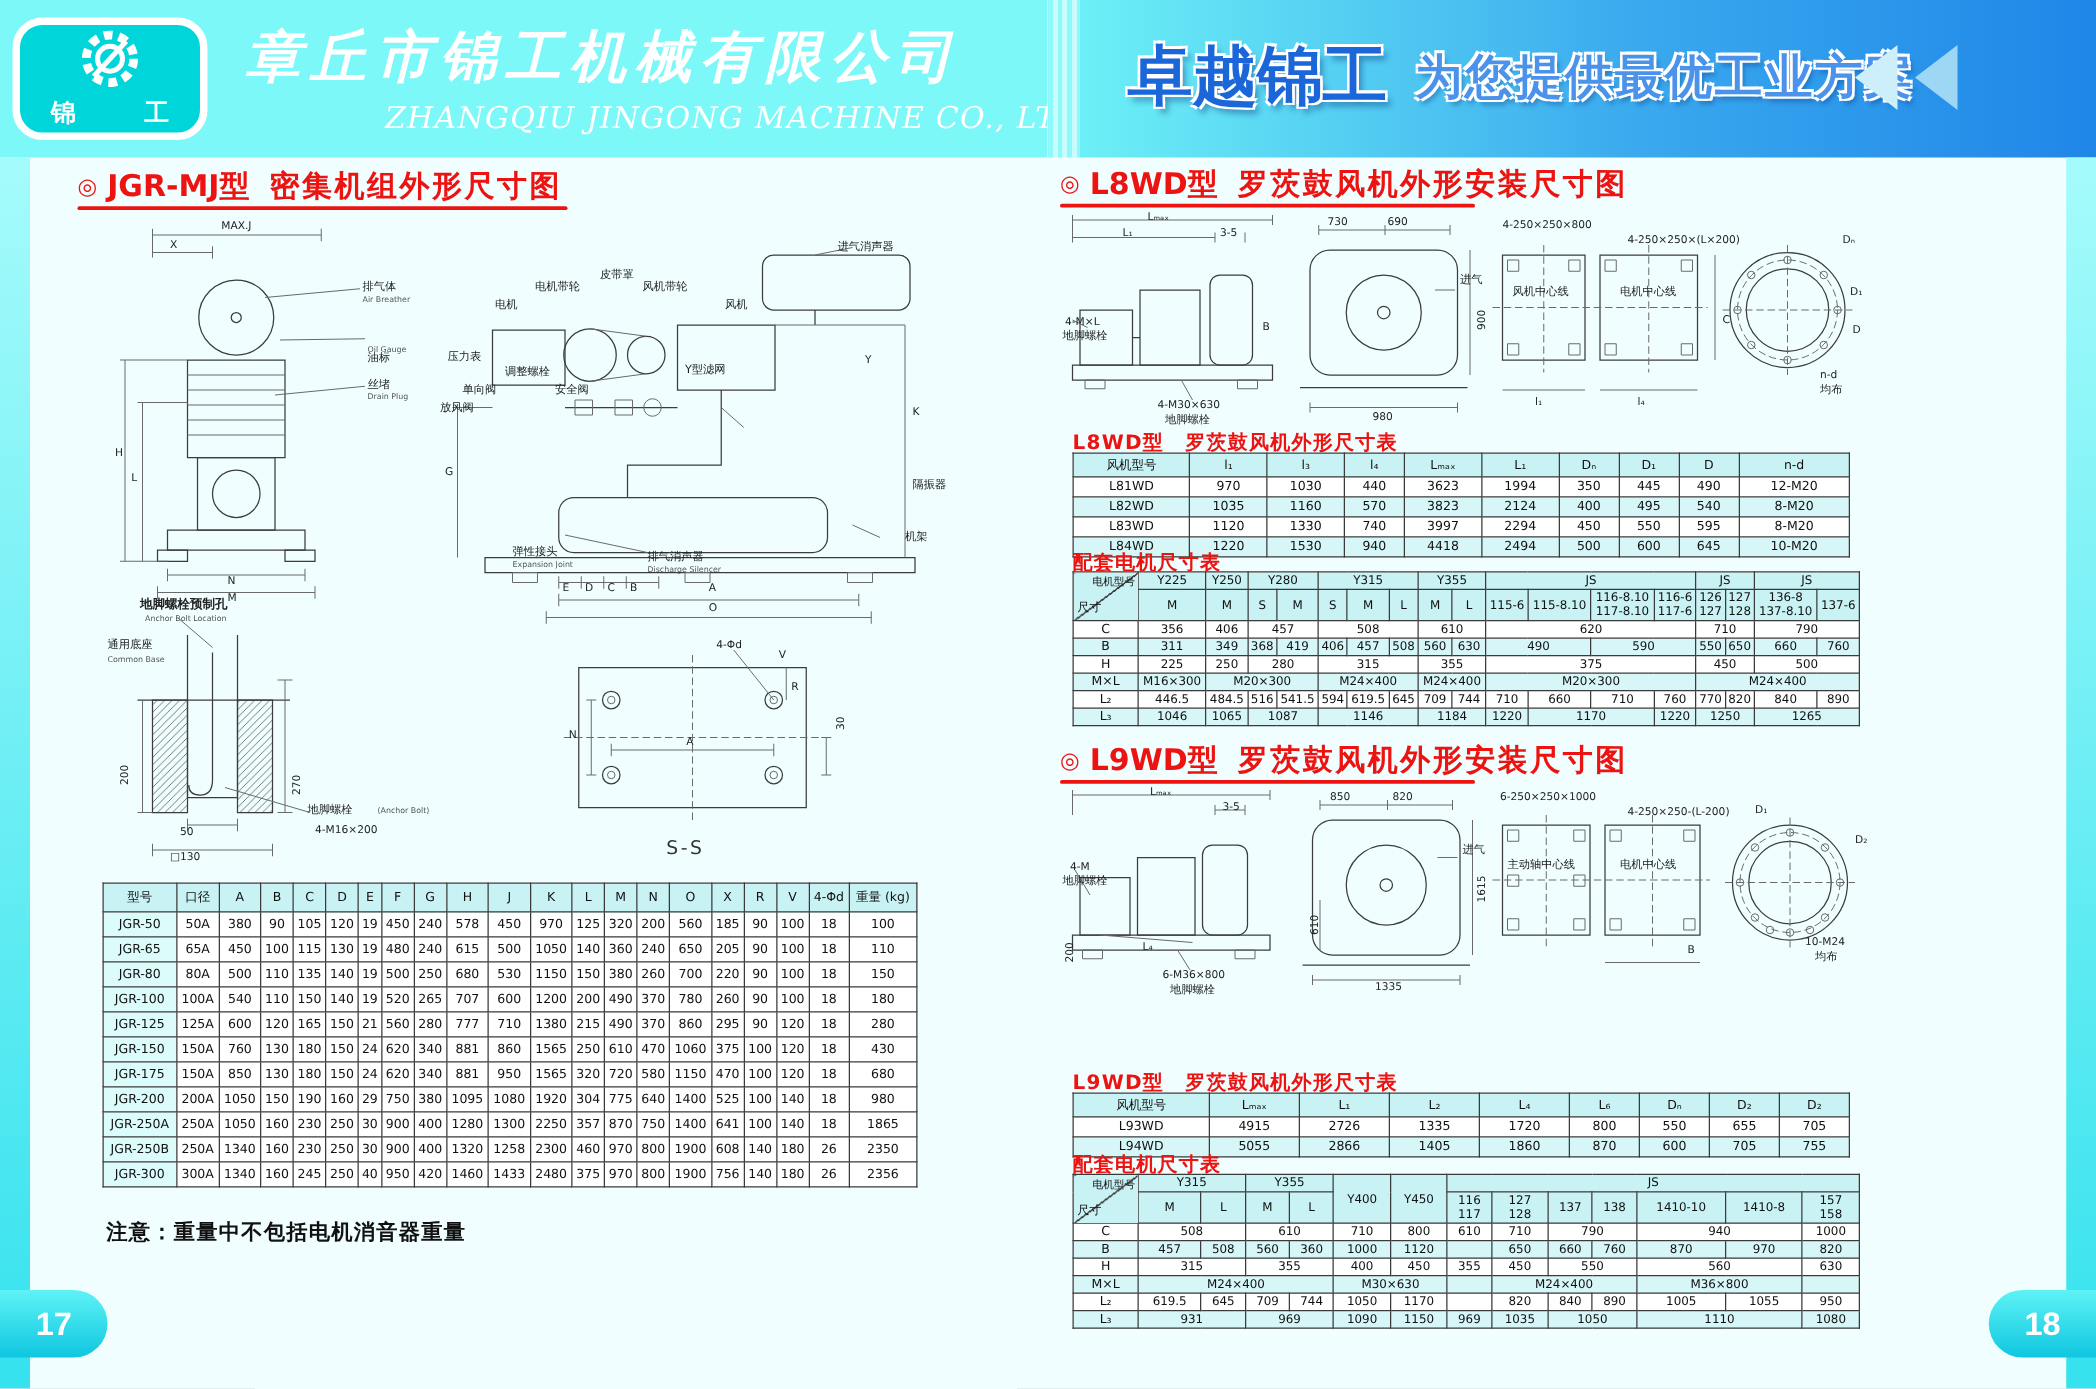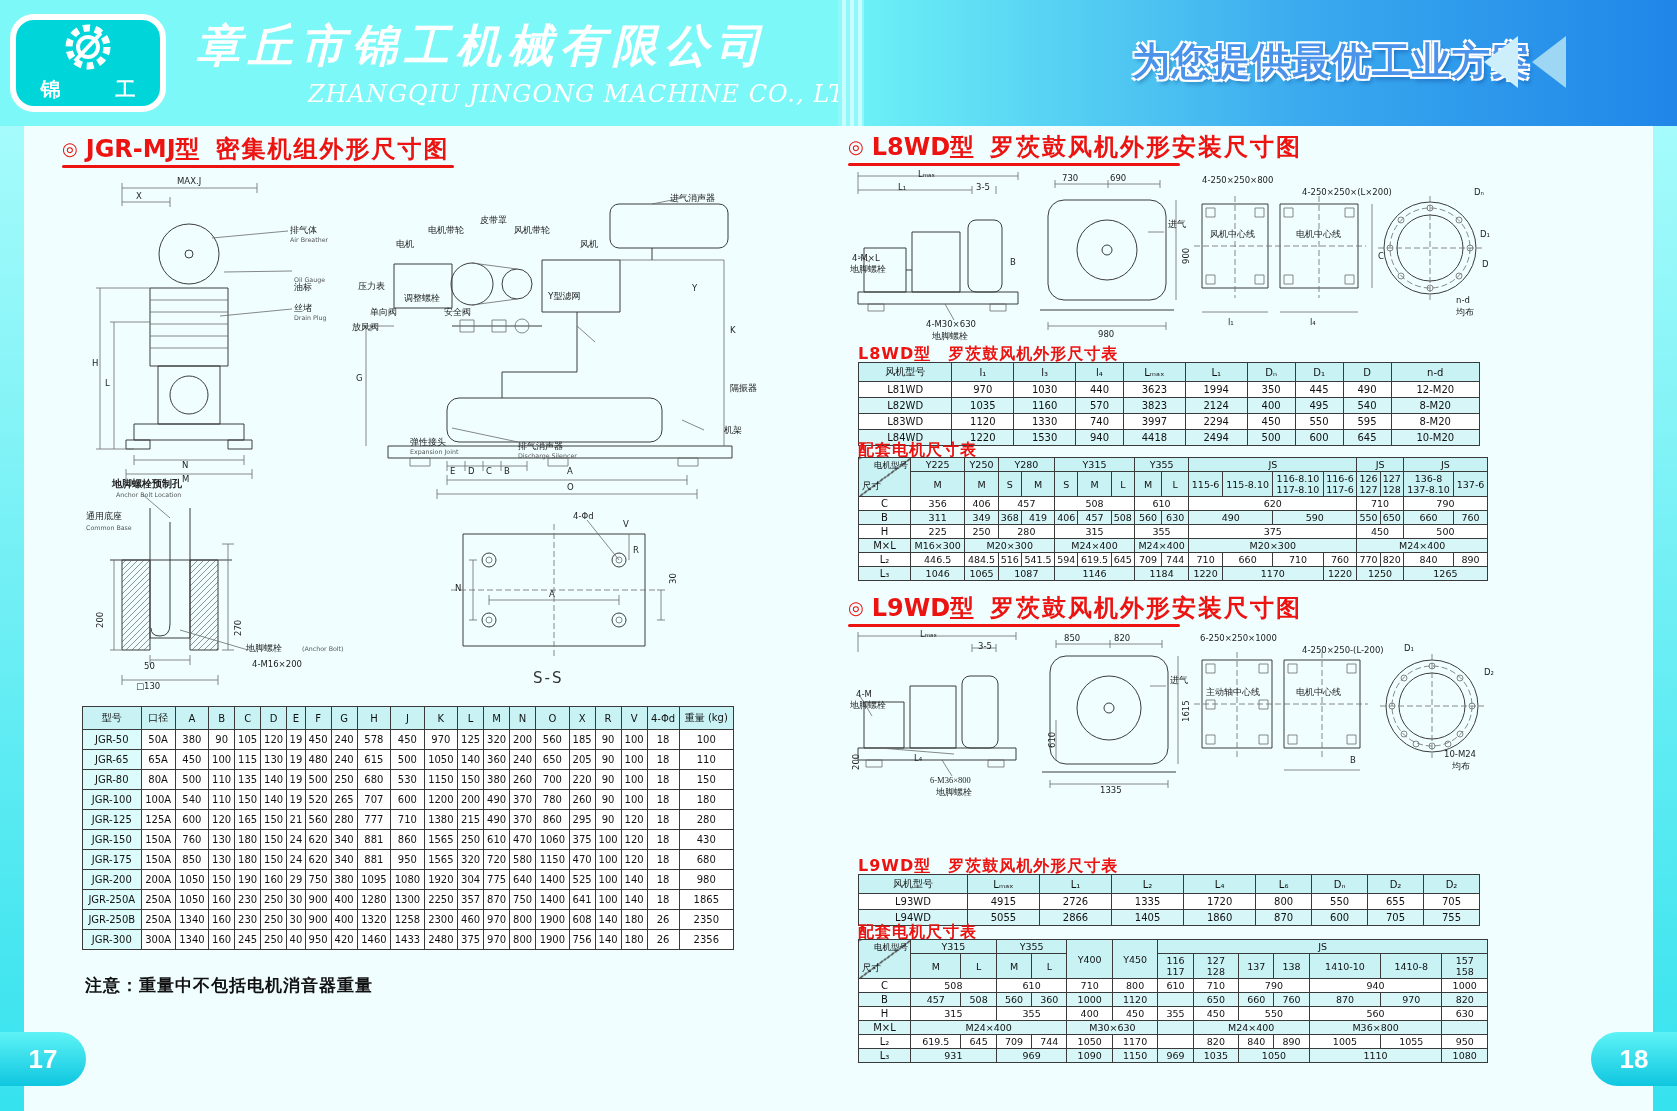--- a/index.html
+++ b/index.html
@@ -99,20 +99,21 @@
             <line x1="14" y1="38" x2="40" y2="10" stroke="#fff" stroke-width="4"></line>
           </svg>
         </div>
         <div class="logo-chars">锦 工</div>
       </div>
       <div class="co-cn">章丘市锦工机械有限公司</div>
       <div class="co-en">ZHANGQIU JINGONG MACHINE CO., LTD.</div>
     </div>
     <div class="hdr-stripes"></div>
     <div class="hdr-right">
+      <span class="slogan-a">卓越锦工</span>
       <span class="slogan-b">为您提供最优工业方案</span>
       <span class="tri tri1"></span>
       <span class="tri tri2"></span>
     </div>
   </div>
 
   <div class="strip l"></div>
   <div class="strip r"></div>
 
   <div class="sec-title" style="left:62px;top:133px">
@@ -946,21 +947,21 @@
         <circle class="lt" cx="598" cy="114" r="3"></circle>
       <line class="dash" x1="530" y1="76" x2="634" y2="76"></line>
         <line class="dash" x1="582" y1="24" x2="582" y2="128"></line>
     </svg>
   <span class="dlbl dim" style="left: 70px; top: 0px;">Lₘₐₓ</span>
       <span class="dlbl dim" style="left: 128px; top: 12px;">3-5</span>
       <span class="dlbl dim" style="left: 6px; top: 60px;">4-M</span>
       <span class="dlbl cn" style="left: 0px; top: 71px;">地脚螺栓</span>
       <span class="dlbl dim" style="left: 64px; top: 124px;">L₄</span>
       <span class="dlbl dim rot" style="left: 2px; top: 140px;">200</span>
-      <span class="dlbl dim" style="left: 80px; top: 146px; font-family: Liberation Serif, serif;">6-M36×800</span>
+      <span class="dlbl dim" style="left: 80px; top: 146px;">6-M36×800</span>
       <span class="dlbl cn" style="left: 86px; top: 158px;">地脚螺栓</span>
       <span class="dlbl dim" style="left: 214px; top: 4px;">850</span>
       <span class="dlbl dim" style="left: 264px; top: 4px;">820</span>
       <span class="dlbl cn" style="left: 320px; top: 46px;">进气</span>
       <span class="dlbl dim rot" style="left: 332px; top: 92px;">1615</span>
       <span class="dlbl dim rot" style="left: 198px; top: 118px;">610</span>
       <span class="dlbl dim" style="left: 250px; top: 156px;">1335</span>
       <span class="dlbl dim" style="left: 350px; top: 4px;">6-250×250×1000</span>
       <span class="dlbl dim" style="left: 452px; top: 16px;">4-250×250-(L-200)</span>
       <span class="dlbl cn" style="left: 356px; top: 58px;">主动轴中心线</span>

